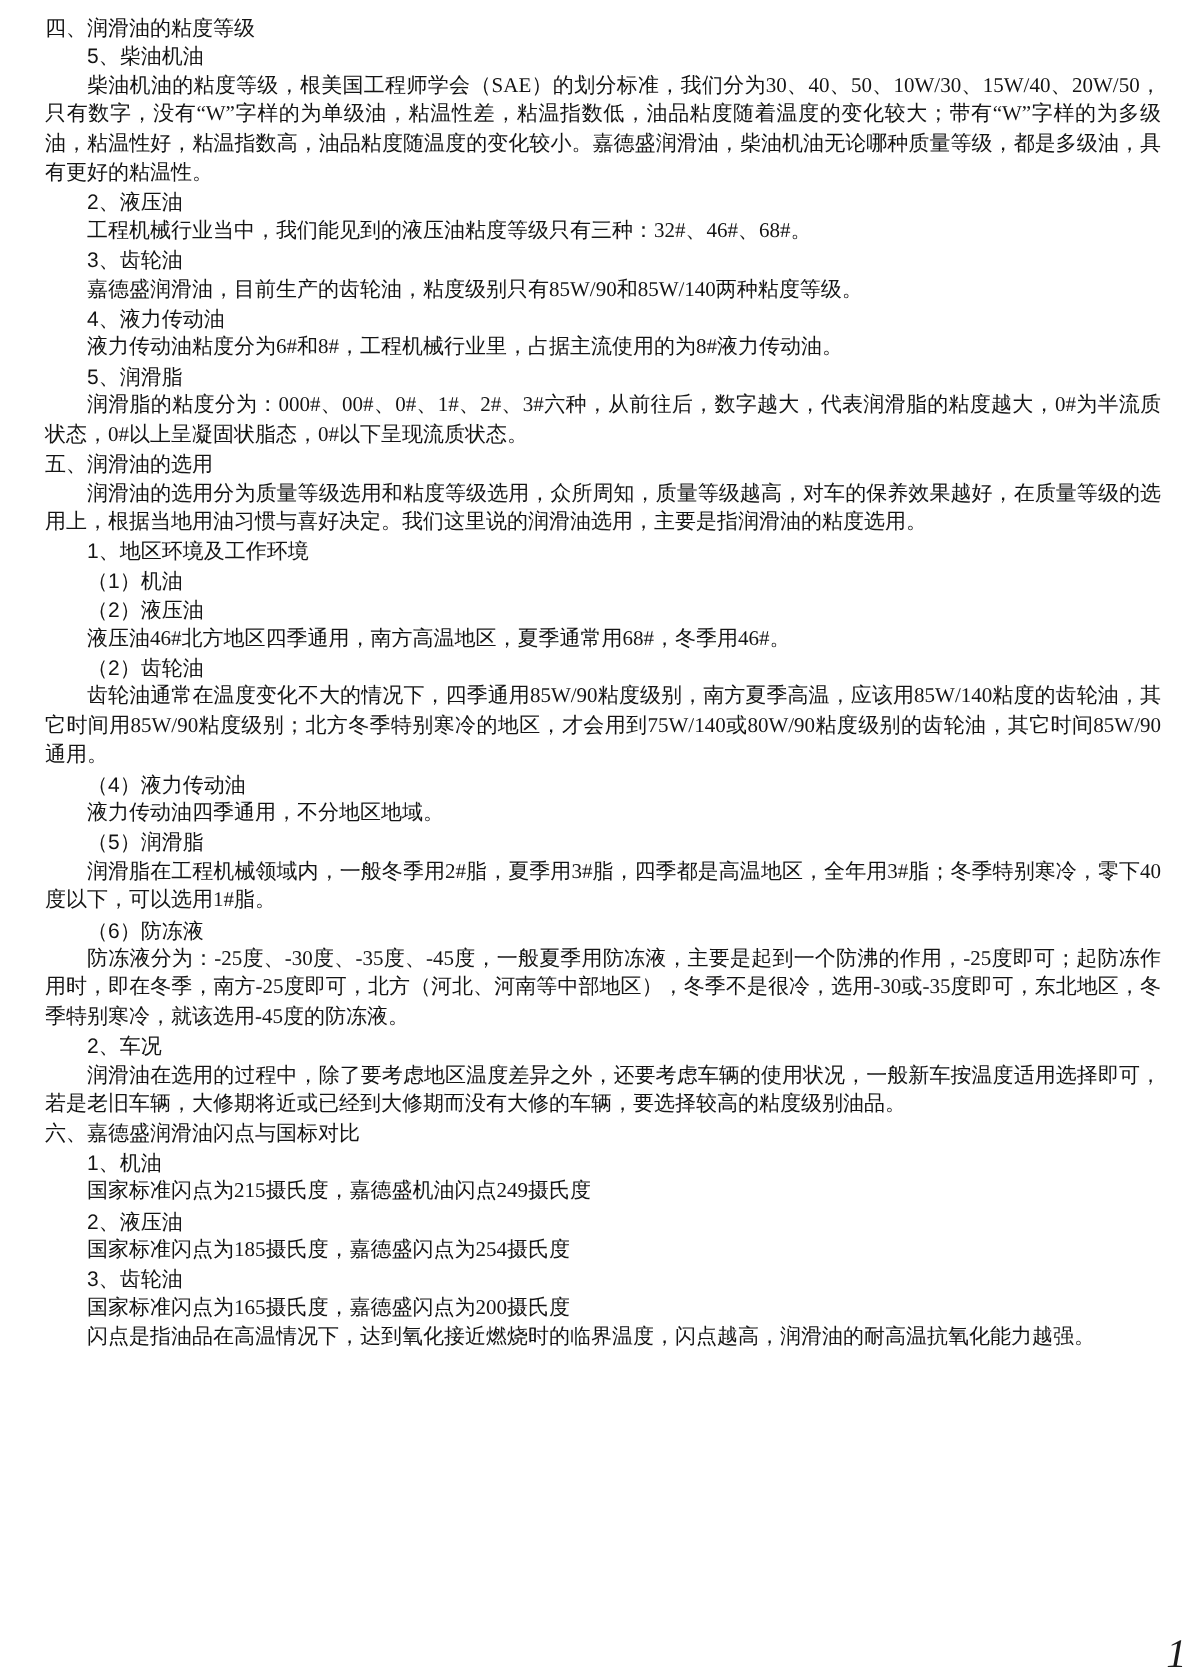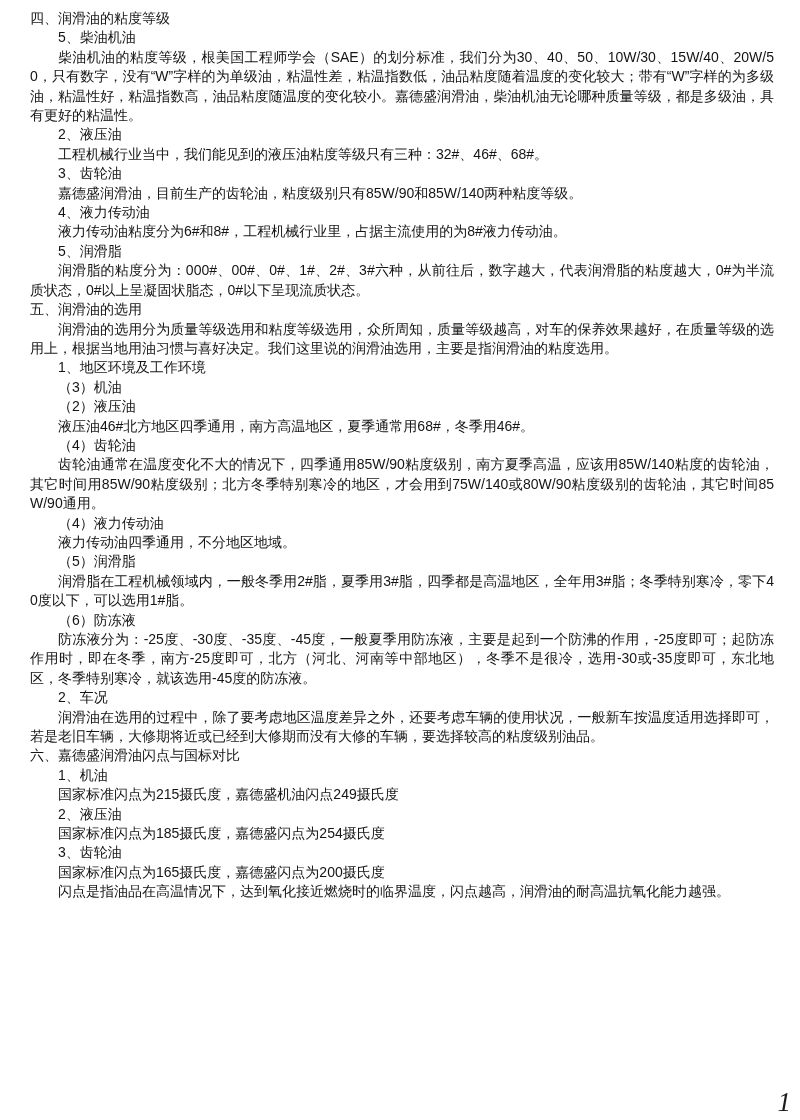--- a/index.html
+++ b/index.html
@@ -31,20 +31,21 @@
   }
   .h1 {
     text-indent: 0;
   }
   .h2 {
     text-indent: 2em;
   }
   .p {
     text-indent: 2em;
     text-align: justify;
+    font-family: Liberation Serif, serif;
   }
   .page-number {
     position: absolute;
     right: 9px;
     bottom: 4px;
     font-family: "Liberation Serif", serif;
     font-style: italic;
     font-size: 27px;
     line-height: 1;
     color: #1c1c1c;
@@ -62,24 +63,24 @@
     <div class="p">工程机械行业当中，我们能见到的液压油粘度等级只有三种：32#、46#、68#。</div>
     <div class="h2">3、齿轮油</div>
     <div class="p">嘉德盛润滑油，目前生产的齿轮油，粘度级别只有85W/90和85W/140两种粘度等级。</div>
     <div class="h2">4、液力传动油</div>
     <div class="p">液力传动油粘度分为6#和8#，工程机械行业里，占据主流使用的为8#液力传动油。</div>
     <div class="h2">5、润滑脂</div>
     <div class="p">润滑脂的粘度分为：000#、00#、0#、1#、2#、3#六种，从前往后，数字越大，代表润滑脂的粘度越大，0#为半流质状态，0#以上呈凝固状脂态，0#以下呈现流质状态。</div>
     <div class="h1">五、润滑油的选用</div>
     <div class="p">润滑油的选用分为质量等级选用和粘度等级选用，众所周知，质量等级越高，对车的保养效果越好，在质量等级的选用上，根据当地用油习惯与喜好决定。我们这里说的润滑油选用，主要是指润滑油的粘度选用。</div>
     <div class="h2">1、地区环境及工作环境</div>
-    <div class="h2">（3）机油</div>
+    <div class="h2">（1）机油</div>
     <div class="h2">（2）液压油</div>
     <div class="p">液压油46#北方地区四季通用，南方高温地区，夏季通常用68#，冬季用46#。</div>
-    <div class="h2">（4）齿轮油</div>
+    <div class="h2">（2）齿轮油</div>
     <div class="p">齿轮油通常在温度变化不大的情况下，四季通用85W/90粘度级别，南方夏季高温，应该用85W/140粘度的齿轮油，其它时间用85W/90粘度级别；北方冬季特别寒冷的地区，才会用到75W/140或80W/90粘度级别的齿轮油，其它时间85W/90通用。</div>
     <div class="h2">（4）液力传动油</div>
     <div class="p">液力传动油四季通用，不分地区地域。</div>
     <div class="h2">（5）润滑脂</div>
     <div class="p">润滑脂在工程机械领域内，一般冬季用2#脂，夏季用3#脂，四季都是高温地区，全年用3#脂；冬季特别寒冷，零下40度以下，可以选用1#脂。</div>
     <div class="h2">（6）防冻液</div>
     <div class="p">防冻液分为：-25度、-30度、-35度、-45度，一般夏季用防冻液，主要是起到一个防沸的作用，-25度即可；起防冻作用时，即在冬季，南方-25度即可，北方（河北、河南等中部地区），冬季不是很冷，选用-30或-35度即可，东北地区，冬季特别寒冷，就该选用-45度的防冻液。</div>
     <div class="h2">2、车况</div>
     <div class="p">润滑油在选用的过程中，除了要考虑地区温度差异之外，还要考虑车辆的使用状况，一般新车按温度适用选择即可，若是老旧车辆，大修期将近或已经到大修期而没有大修的车辆，要选择较高的粘度级别油品。</div>
     <div class="h1">六、嘉德盛润滑油闪点与国标对比</div>

